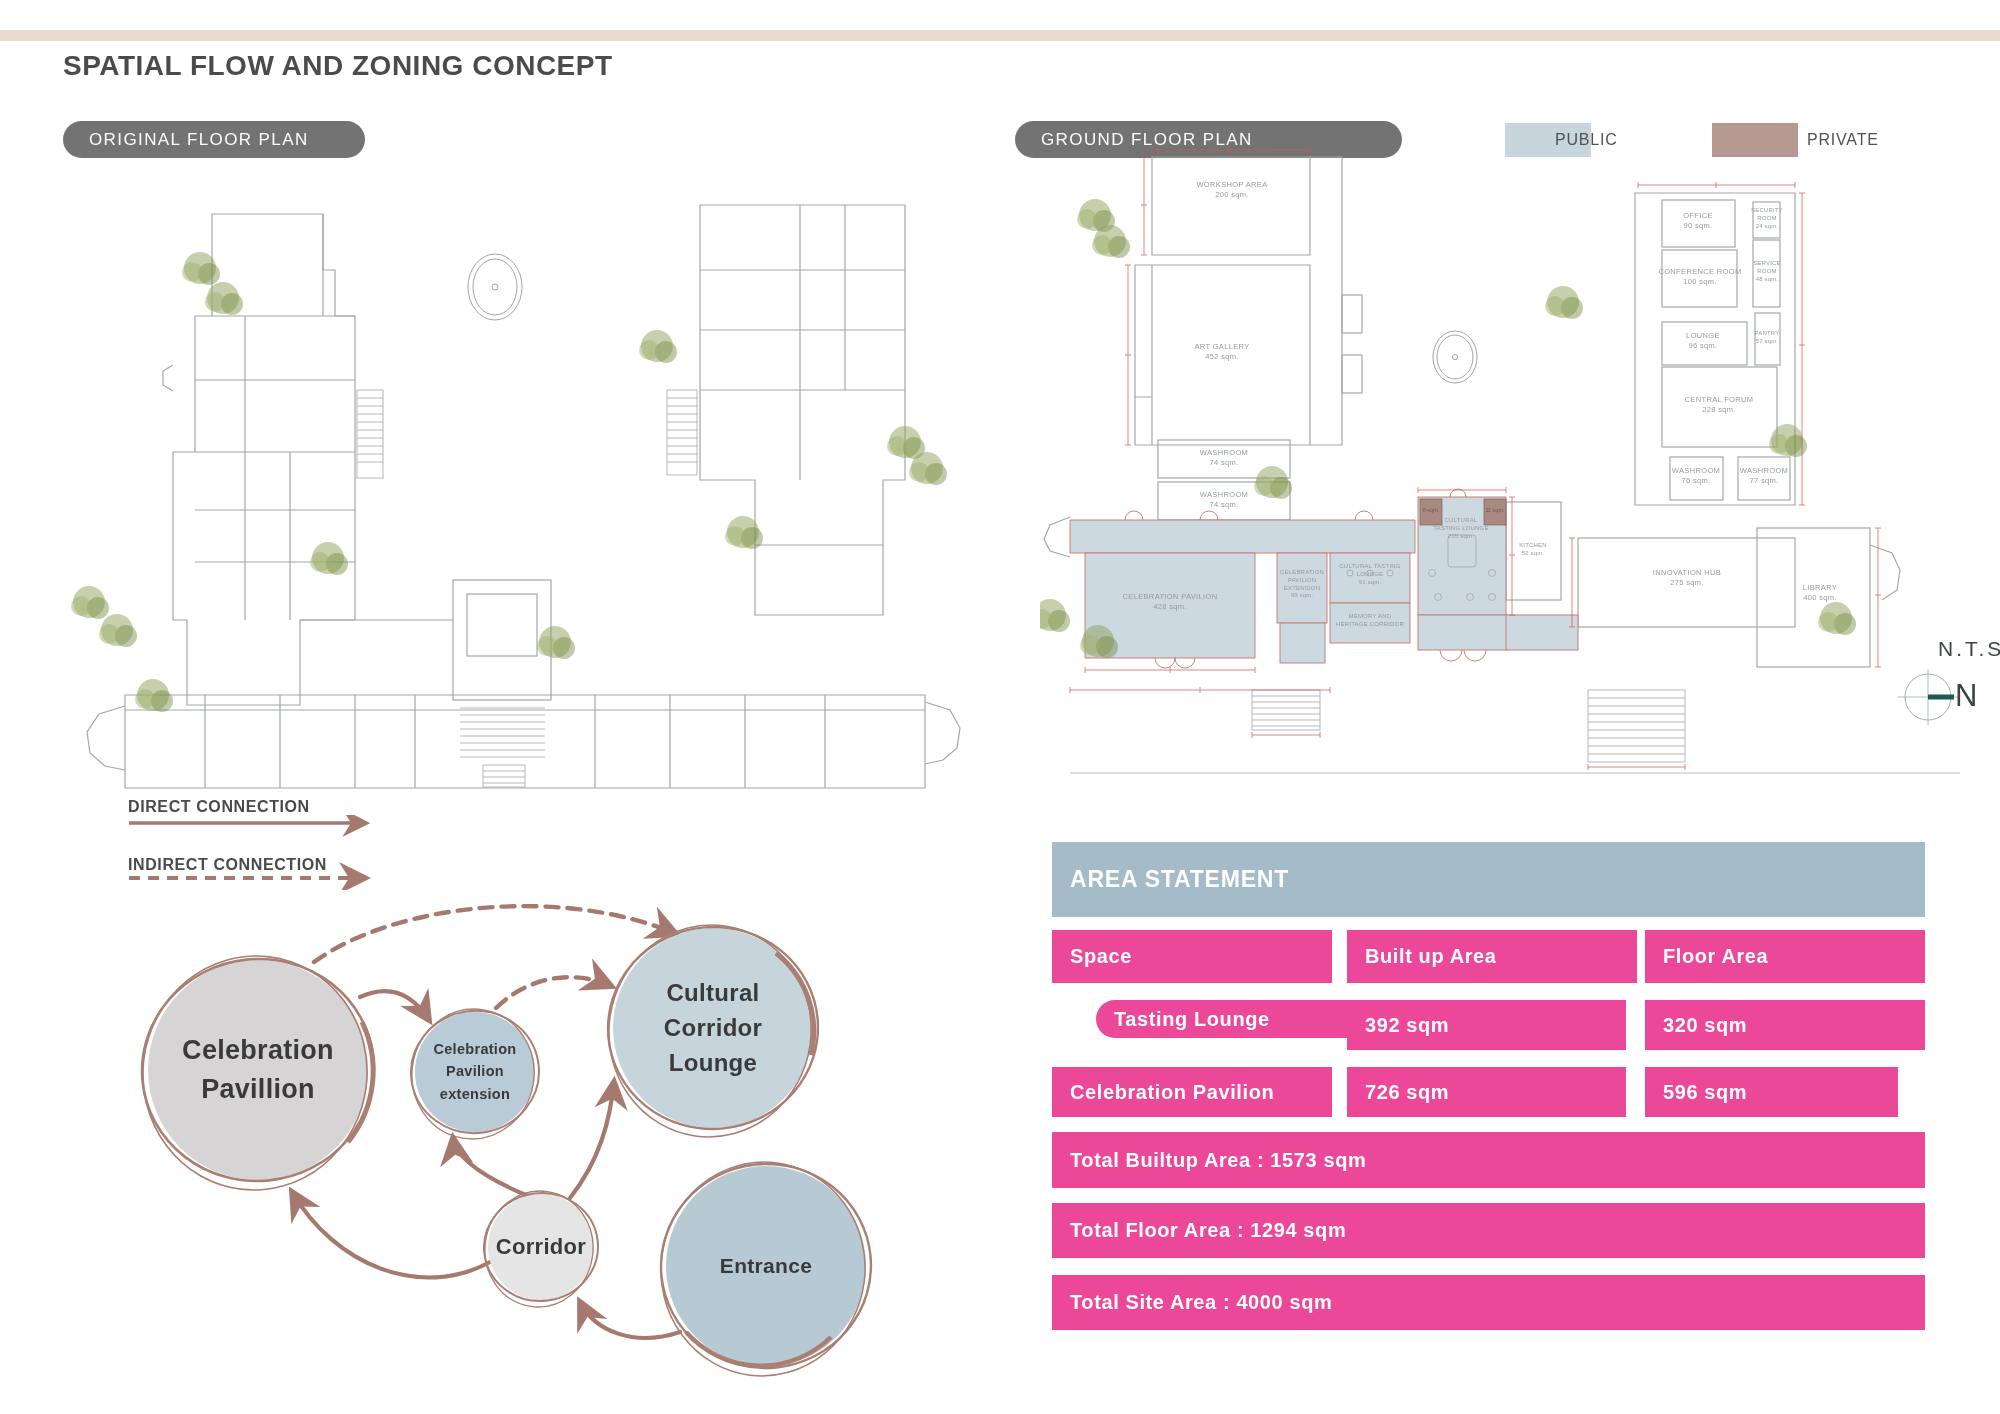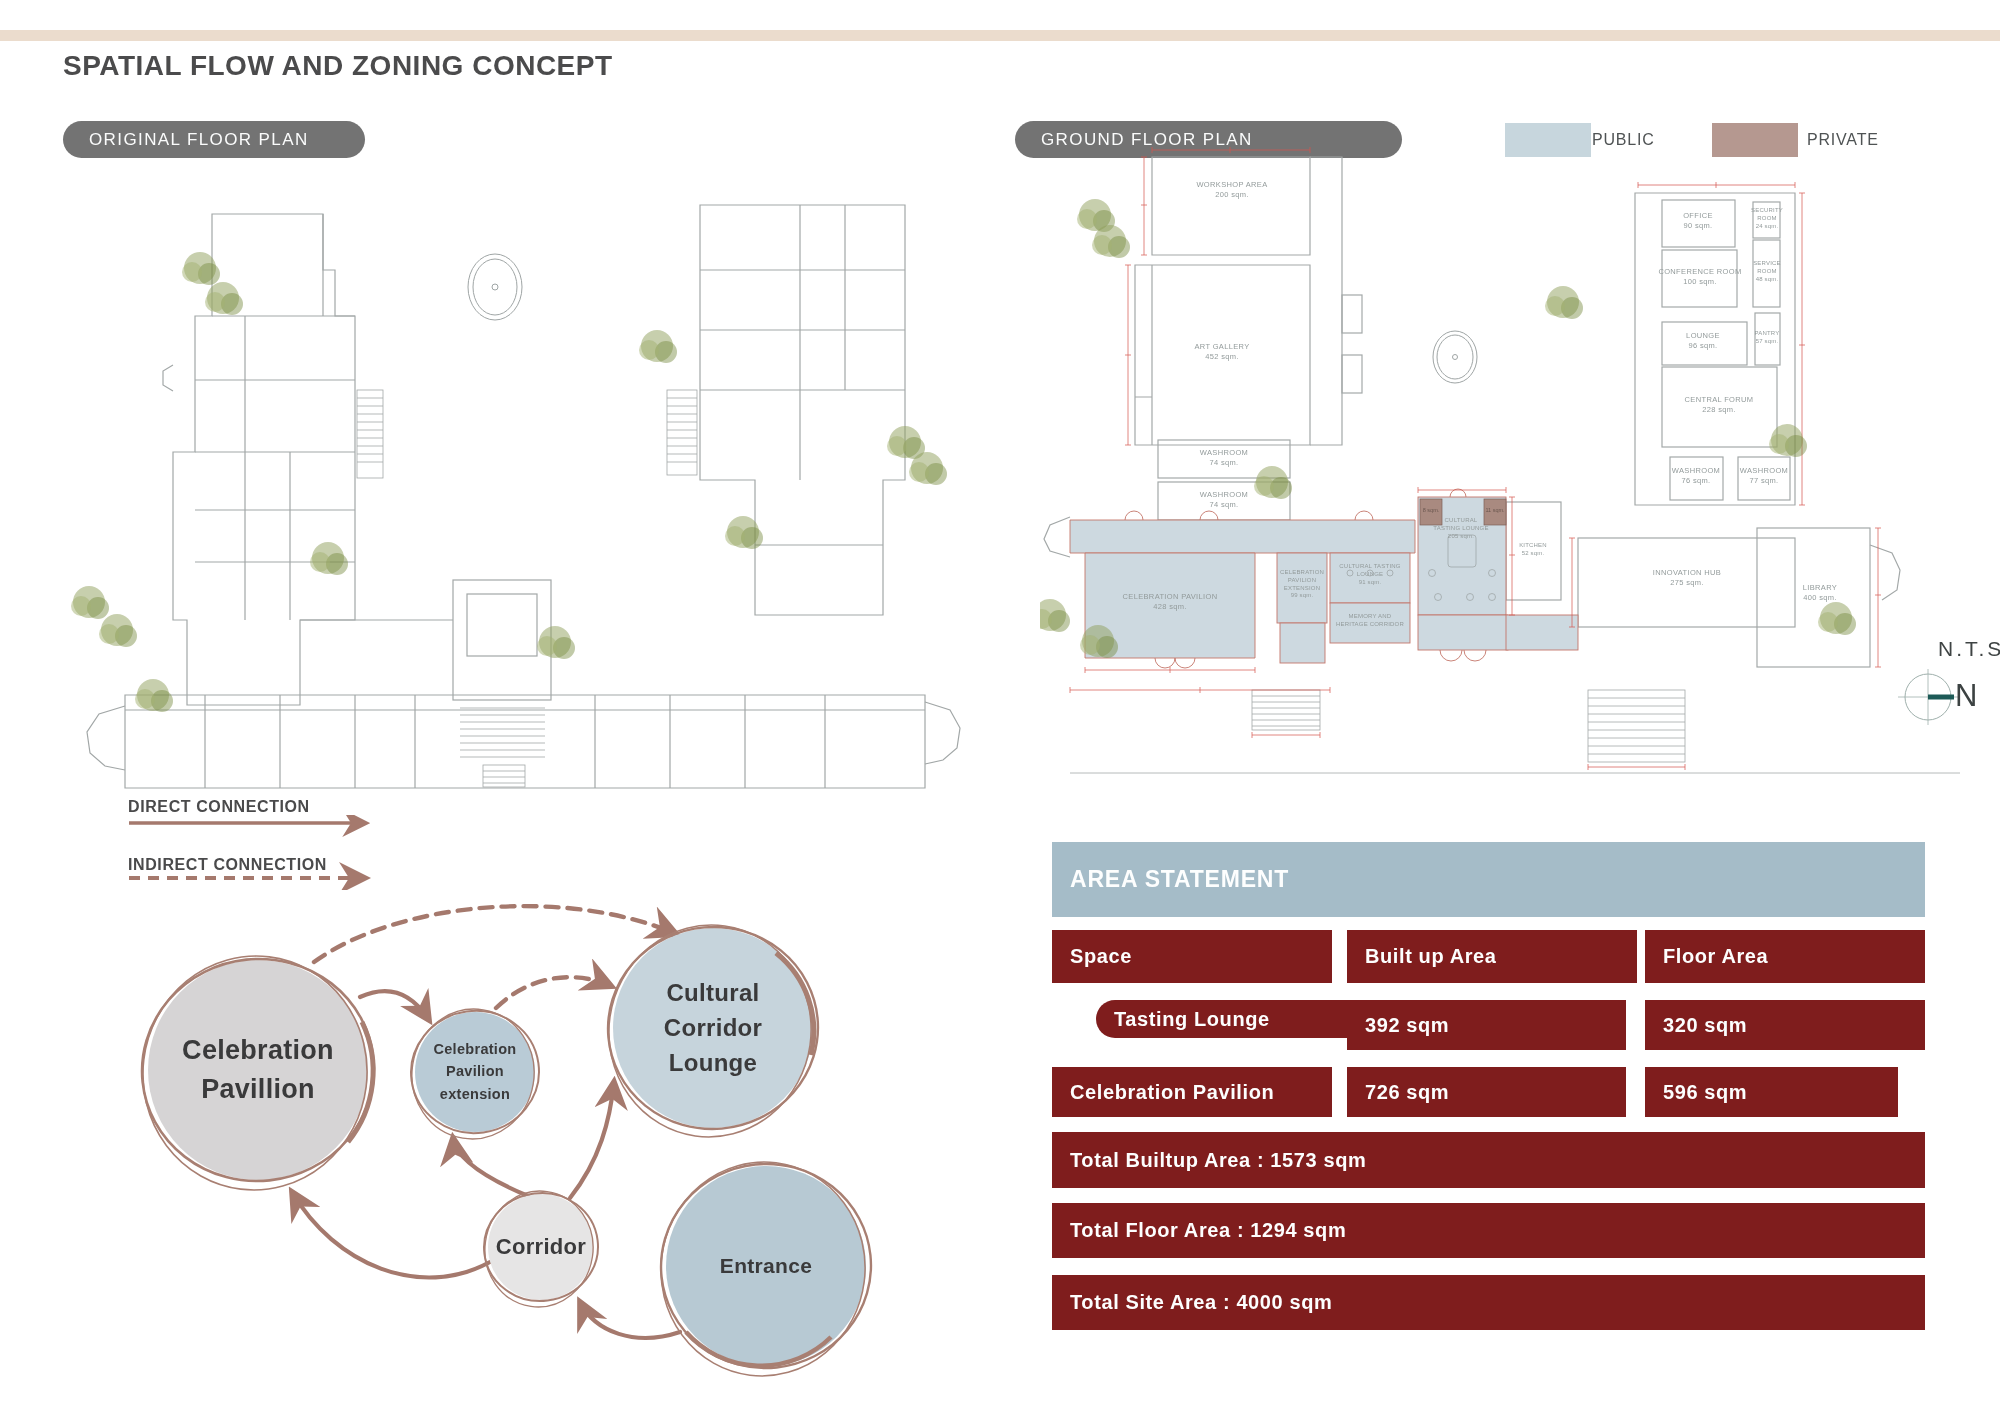--- a/index.html
+++ b/index.html
@@ -9,40 +9,40 @@
   .topbar{left:0;top:30px;width:2000px;height:11px;background:#ebdccd;}
   .title{left:63px;top:50px;font-size:28px;font-weight:bold;color:#4b4b4c;letter-spacing:.5px;}
   .pill{height:37px;border-radius:19px;background:#737373;color:#fbfcfc;
         display:flex;align-items:center;padding-left:26px;font-size:17px;letter-spacing:1.4px;box-sizing:border-box;}
   .pill1{left:63px;top:121px;width:302px;}
   .pill2{left:1015px;top:121px;width:387px;}
   .swatch{width:86px;height:34px;}
   .sw-pub{left:1505px;top:123px;background:#c7d6dd;}
   .sw-priv{left:1712px;top:123px;background:#b59890;}
   .leglab{top:131px;font-size:16px;color:#4f5354;letter-spacing:.8px;}
-  .leg-pub{left:1555px;margin-left:37px;}
+  .leg-pub{left:1555px;}
   .leg-priv{left:1807px;}
   .connlab{left:128px;font-size:16px;font-weight:bold;color:#4a4a4b;letter-spacing:.6px;}
   .planbox{left:1040px;top:145px;width:950px;height:635px;}
   .lbl{position:absolute;transform:translate(-50%,-50%);text-align:center;color:#939b9b;
        font-size:7.5px;letter-spacing:.35px;line-height:1.3;}
   .lbl span{display:block;}
   .lbl-sm{font-size:6px;letter-spacing:.2px;}
   .lbl-xs{font-size:5.5px;color:#6b574f;letter-spacing:0;}
   .nts{position:absolute;left:872px;top:492px;font-size:21px;color:#3f4444;letter-spacing:3px;margin-left:26px;}
   .north{position:absolute;left:915px;top:533px;font-size:31px;color:#3c4242;}
   .node-label{position:absolute;transform:translate(-50%,-50%);text-align:center;
        color:#3a3a3b;font-weight:bold;line-height:1.45;letter-spacing:.3px;}
   .node-label span{display:block;}
   .nl-pav{left:258px;top:1070px;width:230px;font-size:27px;}
   .nl-ext{left:475px;top:1072px;width:110px;font-size:14.5px;line-height:1.55;}
   .nl-lou{left:713px;top:1028px;width:170px;font-size:24px;}
   .nl-cor{left:541px;top:1247px;width:130px;font-size:22px;}
   .nl-ent{left:766px;top:1266px;width:150px;font-size:21px;}
-  .tcell{background:#7f1d1d;color:#fdfefe;font-weight:bold;display:flex;align-items:center;
+  .tcell{background:#ec4899;color:#fdfefe;font-weight:bold;display:flex;align-items:center;
          padding-left:18px;box-sizing:border-box;font-size:20px;letter-spacing:.6px;}
   .thead{background:#a5bcc8;font-size:23px;letter-spacing:.8px;}
 </style>
 </head>
 <body>
 
 <div class="abs topbar"></div>
 <div class="abs title">SPATIAL FLOW AND ZONING CONCEPT</div>
 
 <div class="abs pill pill1">

